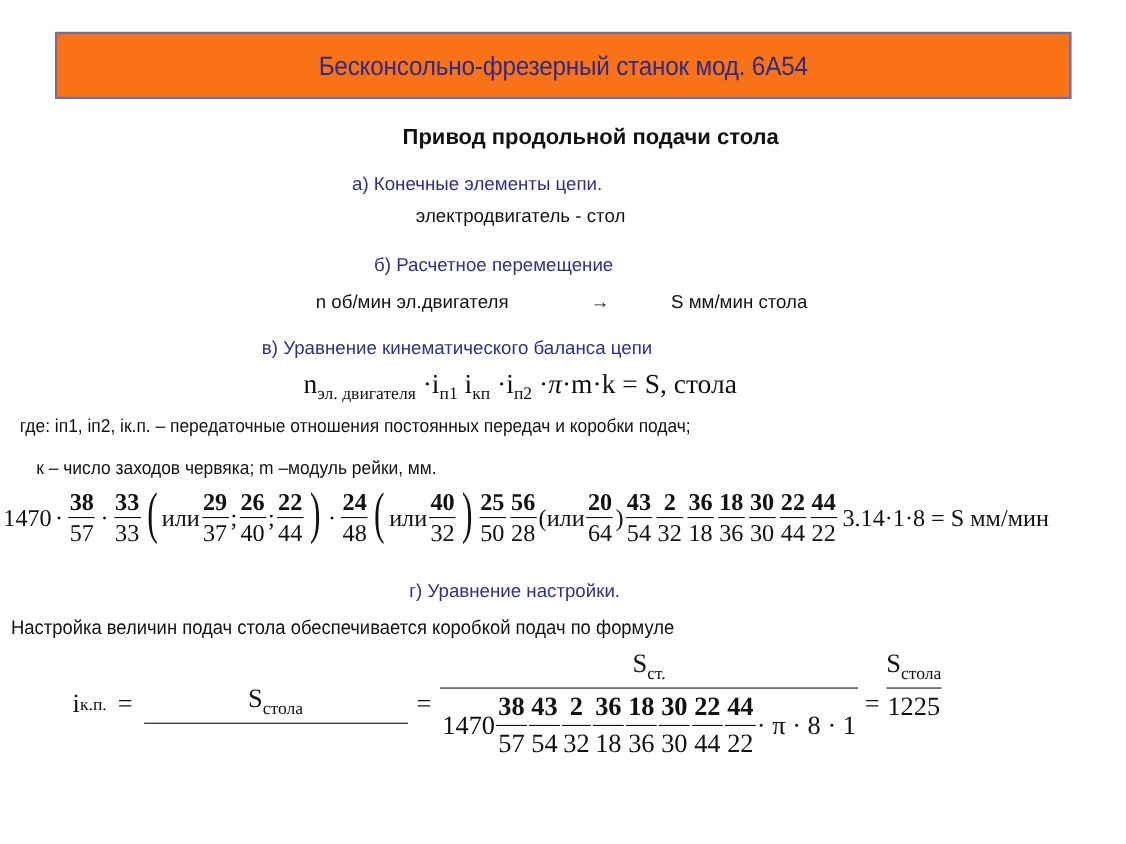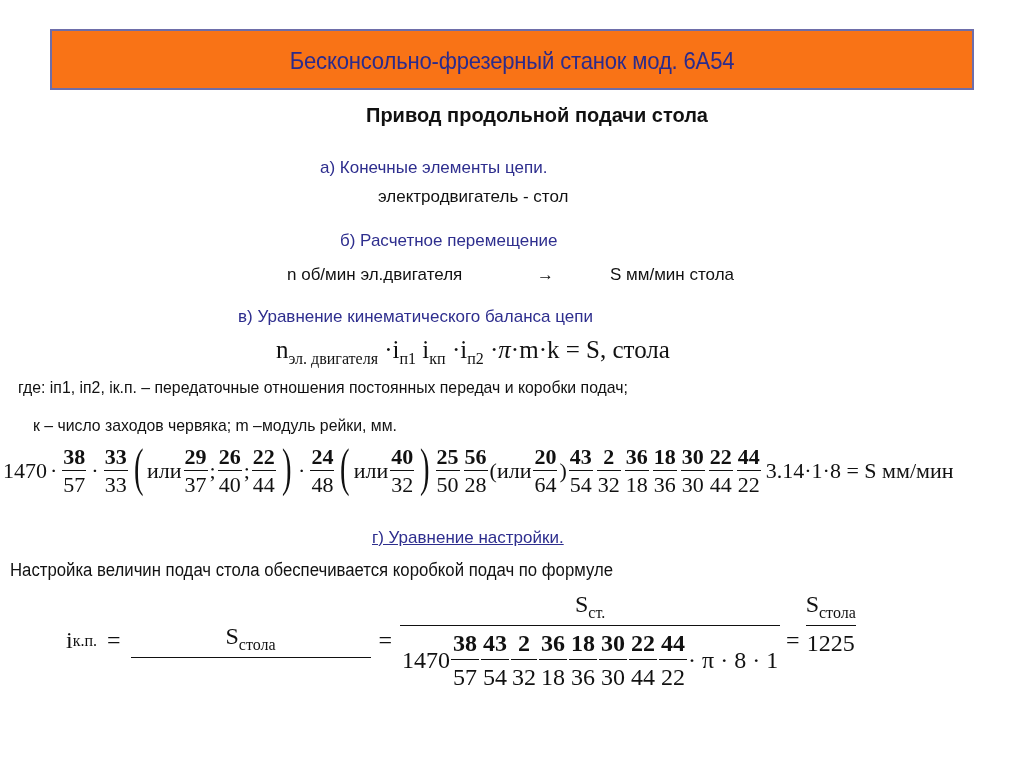--- a/index.html
+++ b/index.html
@@ -25,21 +25,21 @@
   .big-frac .num { border-bottom:1.5px solid #111; width:100%; text-align:center; padding-bottom:4px; }
   .big-frac .den { padding-top:5px; text-align:center; }
 </style>
 </head>
 <body>
 
 <div class="title-box">
   <div class="title-text">Бесконсольно-фрезерный станок мод. 6А54</div>
 </div>
 
-<div class="abs subtitle" style="left:366px; top:104px;text-align:center;">Привод продольной подачи стола</div>
+<div class="abs subtitle" style="left:366px; top:114px;text-align:center;">Привод продольной подачи стола</div>
 
 <div class="abs blue" style="left:320px; top:158px;">а) Конечные элементы цепи.</div>
 <div class="abs txt" style="left:378px; top:187px;">электродвигатель - стол</div>
 
 <div class="abs blue" style="left:340px; top:231px;">б) Расчетное перемещение</div>
 <div class="abs txt" style="left:287px; top:265px;">n об/мин эл.двигателя</div>
 <div class="abs txt" style="left:537px; top:265px;">→</div>
 <div class="abs txt" style="left:610px; top:265px;">S мм/мин стола</div>
 
 <div class="abs blue" style="left:238px; top:307px;">в) Уравнение кинематического баланса цепи</div>
@@ -136,21 +136,21 @@
       <span class="num">22</span>
       <span class="den">44</span>
     </span>
   <span class="frac">
       <span class="num">44</span>
       <span class="den">22</span>
     </span>
   <span style="margin-left:3px;">3.14·1·8 = S мм/мин</span>
 </div>
 
-<div class="abs blue" style="left:372px; top:528px;text-decoration:underline;">г) Уравнение настройки.</div>
+<div class="abs blue" style="left:372px; top:528px;">г) Уравнение настройки.</div>
 <div class="abs txt" style="left:10px; top:560px; font-size:18px; transform-origin:left; transform:scaleX(0.93);">Настройка величин подач стола обеспечивается коробкой подач по формуле</div>
 
 <div class="abs mrow" style="left:66px; top:592px; font-size:24px;">
   <span>i</span>
     <sub class="s">к.п.</sub>
   <span class="op" style="margin:0 10px;">=</span>
   <span class="big-frac" style="width:240px;">
     <span class="num"><span>S</span><sub class="s">стола</sub></span>
   </span>
   <span class="op" style="margin:0 8px;">=</span>

